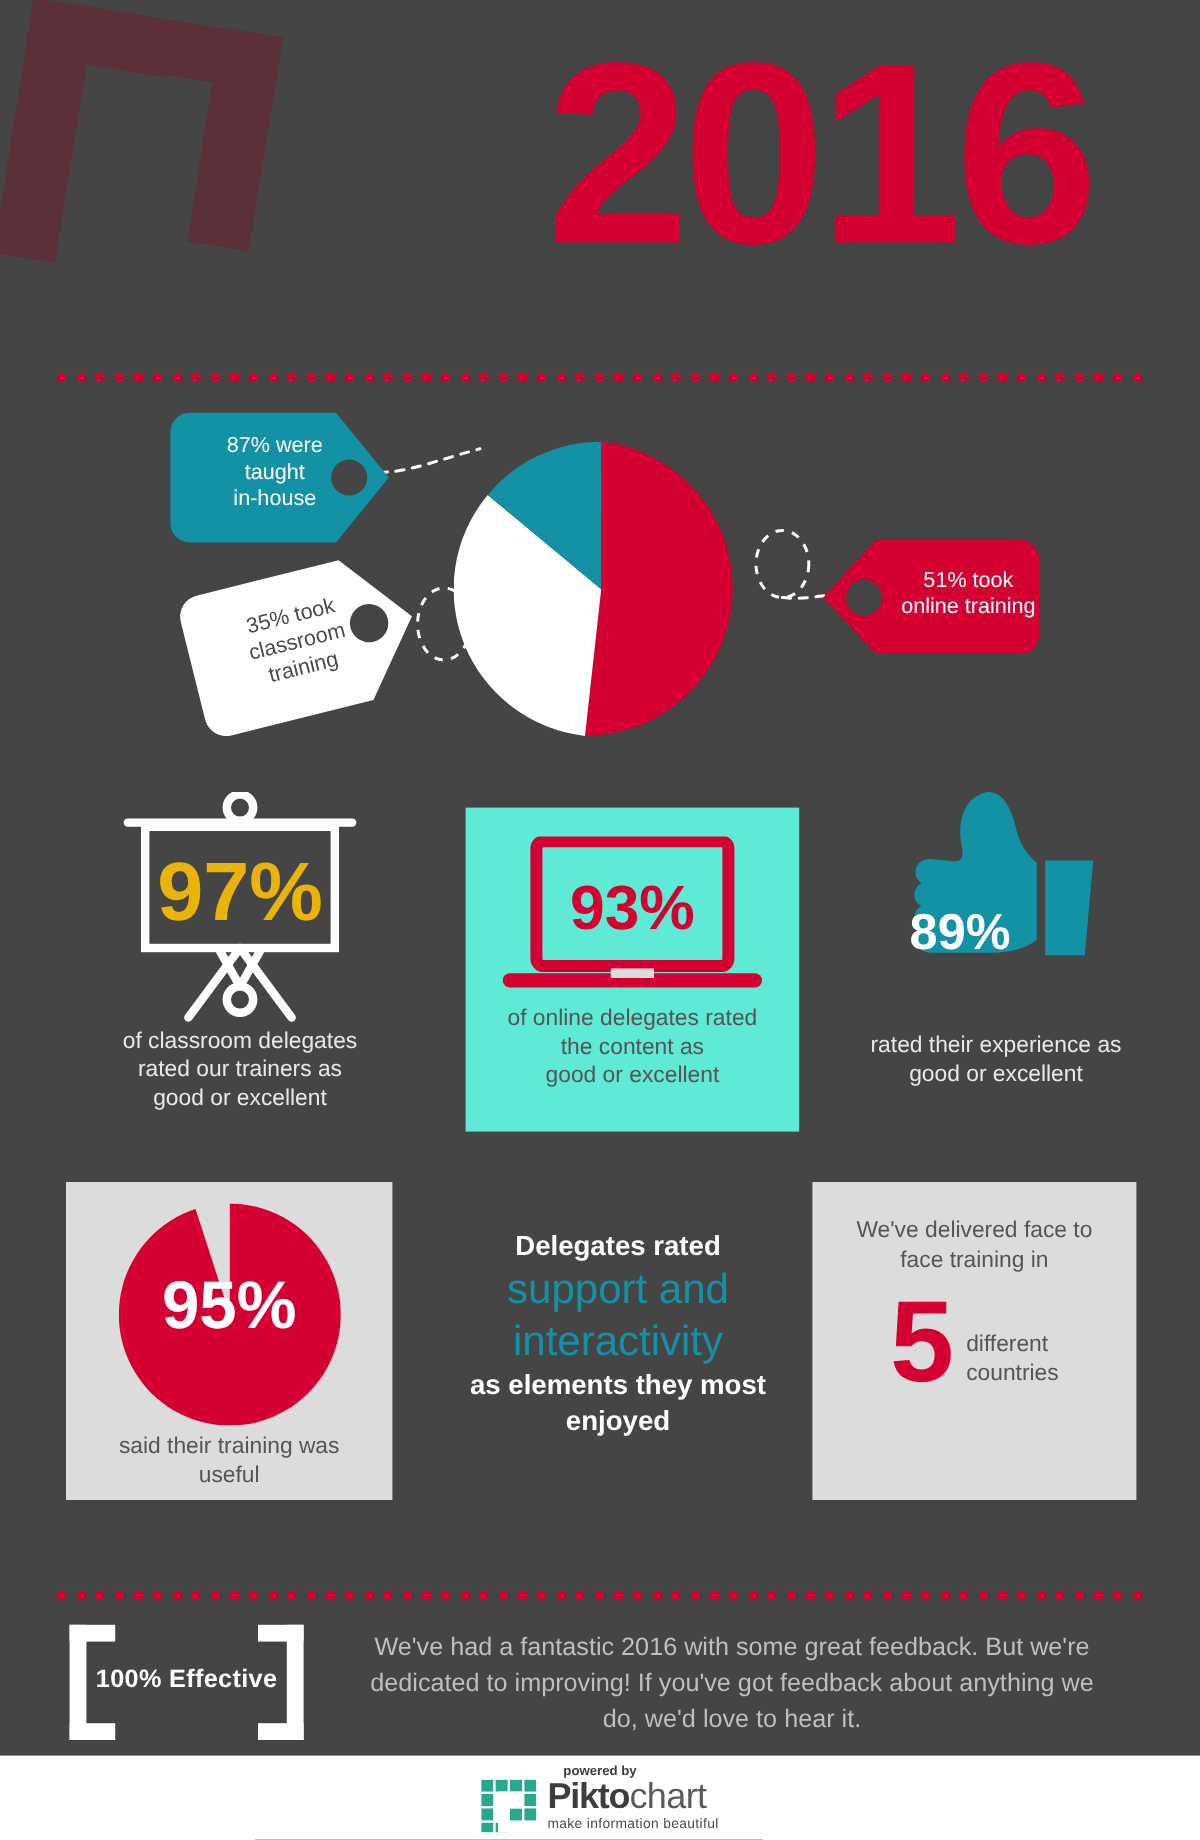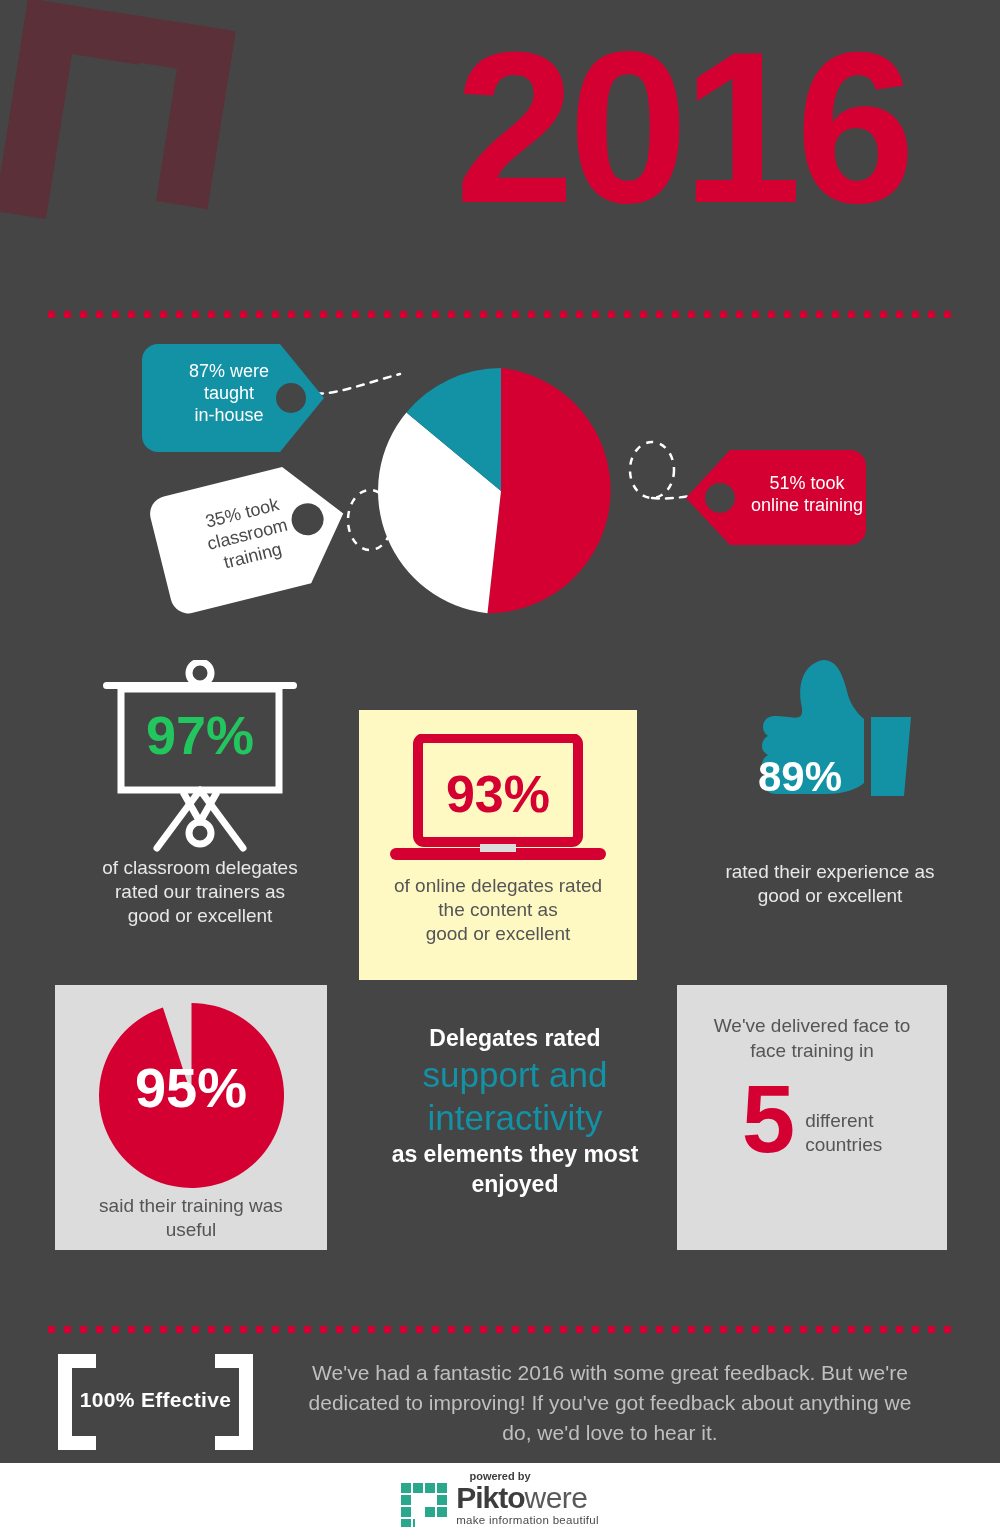--- a/index.html
+++ b/index.html
@@ -107,28 +107,28 @@
     font-size: 19px; line-height: 24px; white-space: pre-line;
     font-family: "Liberation Sans", sans-serif;
   }
   .caption-light { color: #e8e8e8; text-align: center; }
   .caption-dark  { color: #555555; }
 
   #stat-97 { left: 55px; top: 0px; width: 290px; }
   #stat-97 .icon-wrap { position: relative; height: 192px; }
   .screen-pct {
     position: absolute; left: 0; right: 0; top: 44px;
-    font-size: 54px; font-weight: bold; color: #22c55e;
+    font-size: 69px; font-weight: bold; color: #eab308;
     font-family: "Liberation Sans", sans-serif;
   }
   #stat-97 .stat-caption { margin-top: 4px; }
 
   #stat-93 {
-    left: 359px; top: 13px; width: 278px; height: 270px;
-    background: #fef9c3; padding-top: 24px; margin-top: 37px;
+    left: 388px; top: 13px; width: 278px; height: 270px;
+    background: #5eead4; padding-top: 24px;
   }
   #stat-93 .icon-wrap { position: relative; height: 140px; }
   .laptop-pct {
     position: absolute; left: 0; right: 0; top: 30px;
     font-size: 52px; font-weight: bold; color: #D50032;
     font-family: "Liberation Sans", sans-serif;
   }
 
   #stat-89 { left: 680px; top: -5px; width: 300px; }
   #stat-89 .icon-wrap { position: relative; height: 205px; }
@@ -426,20 +426,20 @@
         <rect x="36" y="12" width="10" height="10" fill="#2AA88E"></rect>
         <rect x="0" y="24" width="10" height="10" fill="#2AA88E"></rect>
         <rect x="24" y="24" width="10" height="10" fill="#2AA88E"></rect>
         <rect x="36" y="24" width="10" height="10" fill="#2AA88E"></rect>
         <rect x="0" y="36" width="10" height="8" fill="#2AA88E"></rect>
         <rect x="12" y="36" width="10" height="8" fill="#2AA88E"></rect>
         <path d="M14 10 H34 V24 H24 V44 H14 Z" fill="#ffffff"></path>
       </svg>
       <div class="pk-wordmark">
         <div class="pk-name">
-          <span class="pk-b">Pikto</span><span class="pk-l">were</span>
+          <span class="pk-b">Pikto</span><span class="pk-l">chart</span>
         </div>
         <div class="pk-tag">make information beautiful</div>
       </div>
     </div>
   </div>
 
 </div>
 
 </body></html>

